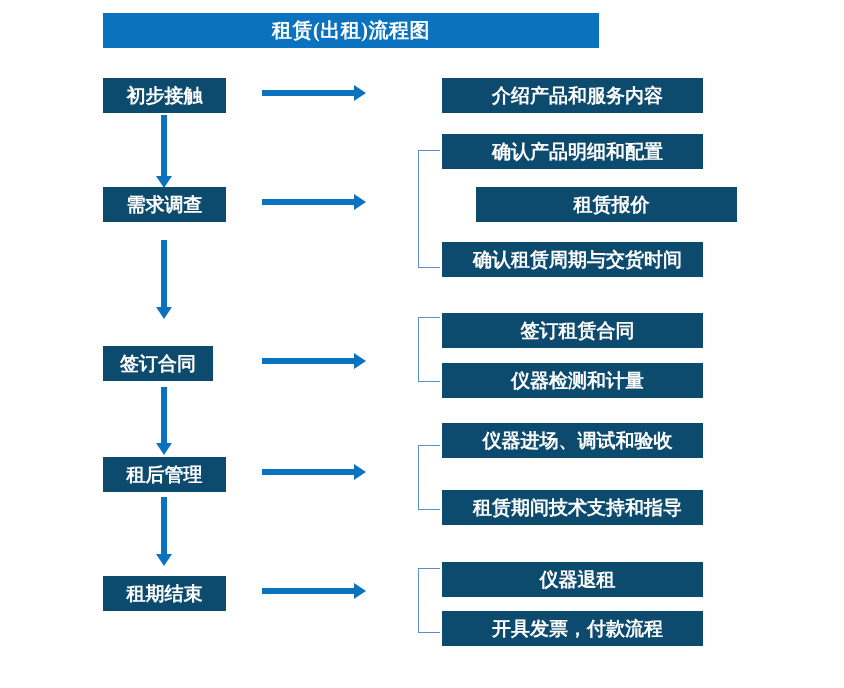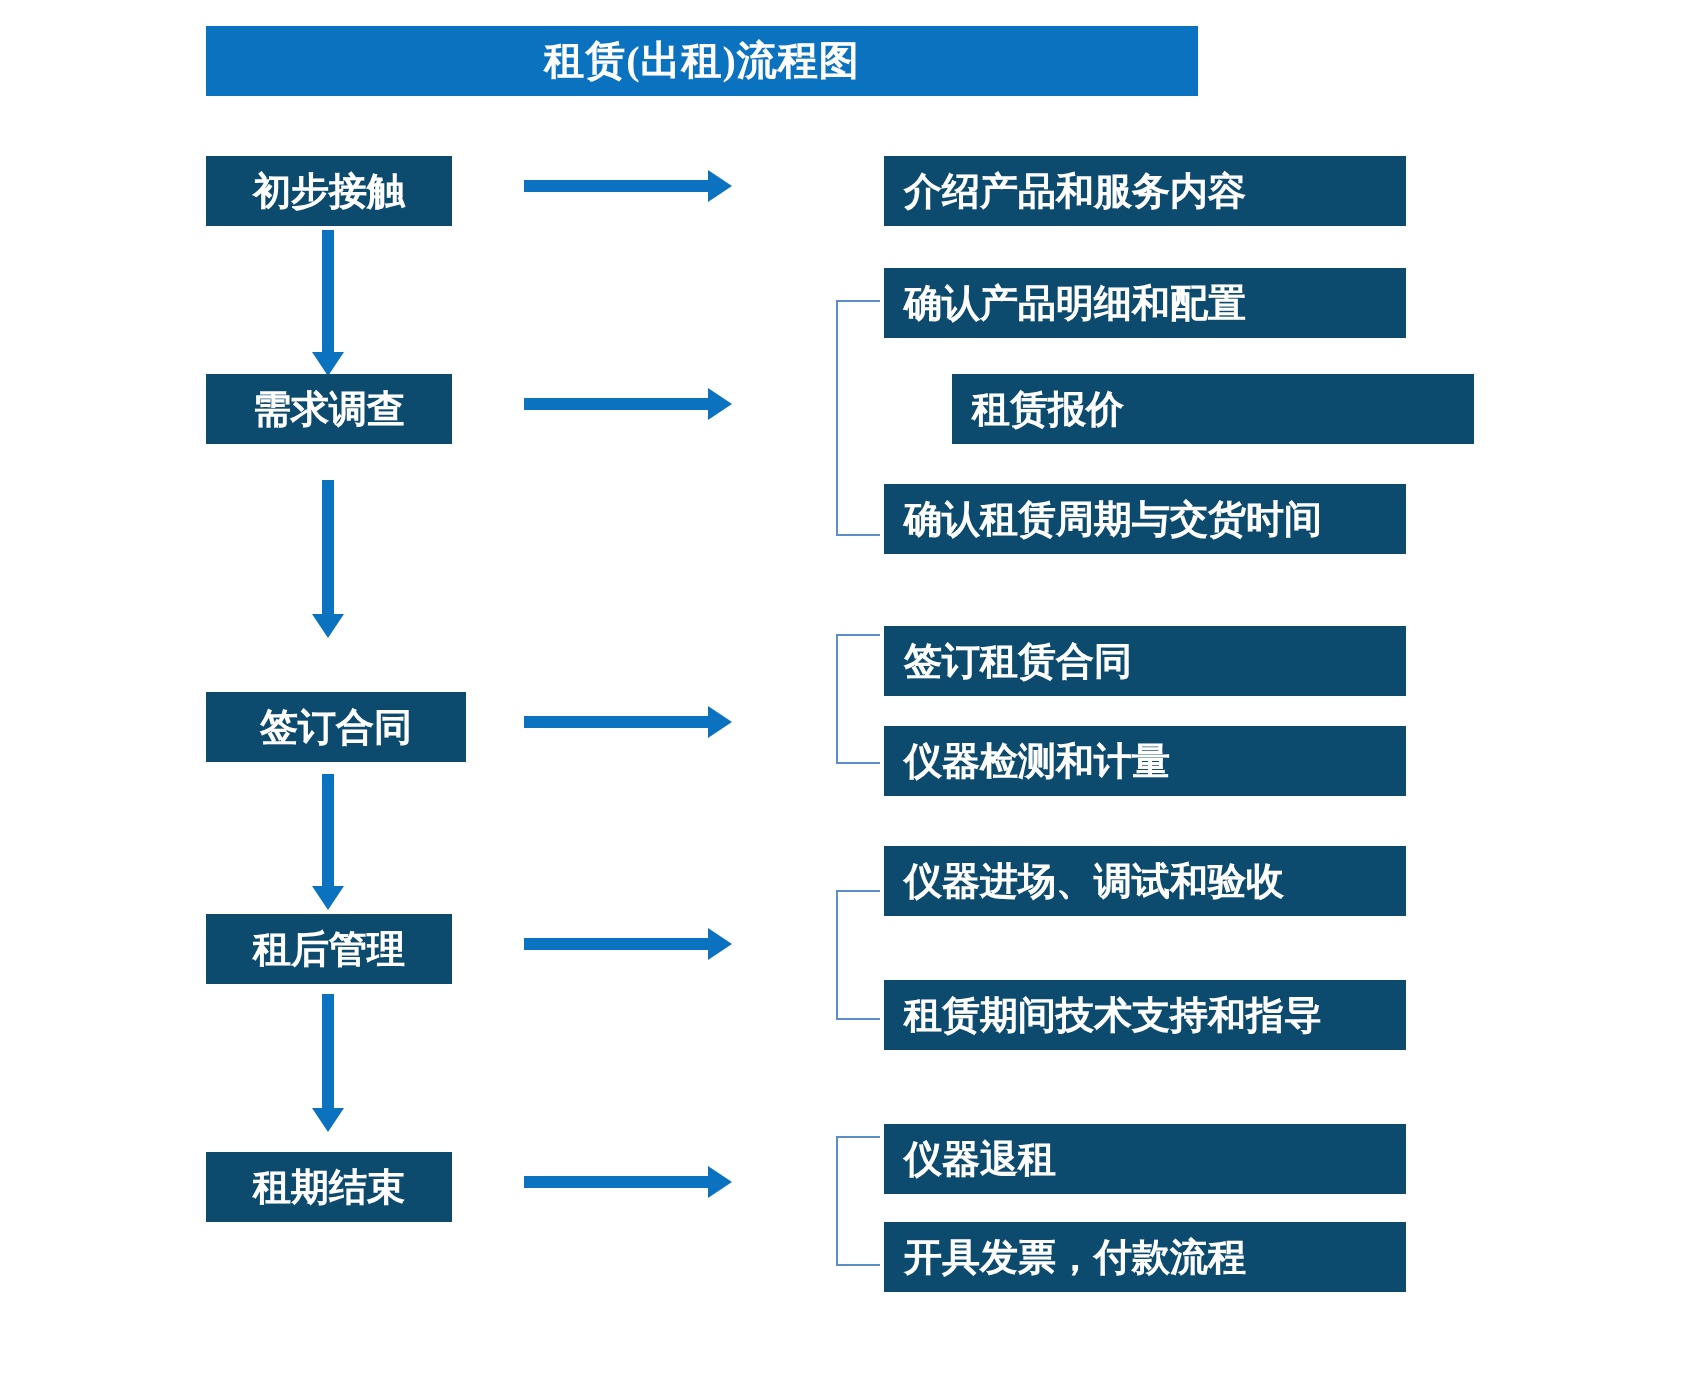--- a/index.html
+++ b/index.html
@@ -44,21 +44,21 @@
     align-items: center;
     box-sizing: border-box;
   }
   .node-left {
     font-size: 19px;
     justify-content: center;
     height: 35px;
   }
   .node-right {
     font-size: 19px;
-    justify-content: flex-start;
+    justify-content: center;
     padding-left: 10px;
     height: 35px;
     left: 442px;
     width: 261px;
   }
   .arrow-h {
     position: absolute;
     height: 6px;
     background: #0B72C0;
   }
@@ -120,21 +120,21 @@
   <div class="node node-right" style="top:134px;">
     <span>确认产品明细和配置</span>
   </div>
   <div class="node node-right" style="top:187px;margin-left:34px;">
     <span>租赁报价</span>
   </div>
   <div class="node node-right" style="top:242px;">
     <span>确认租赁周期与交货时间</span>
   </div>
 
-  <div class="node node-left" style="left:103px; top:346px; width:130px;">
+  <div class="node node-left" style="left:103px; top:346px; width:110px;">
     <span>签订合同</span>
   </div>
   <div class="arrow-h" style="left:262px; top:358px; width:93px;"></div>
   <div class="arrow-v" style="left:161px; top:387px; height:57px;"></div>
   <div class="bracket" style="left:418px; top:317px; height:65px;"></div>
   <div class="node node-right" style="top:313px;">
     <span>签订租赁合同</span>
   </div>
   <div class="node node-right" style="top:363px;">
     <span>仪器检测和计量</span>

